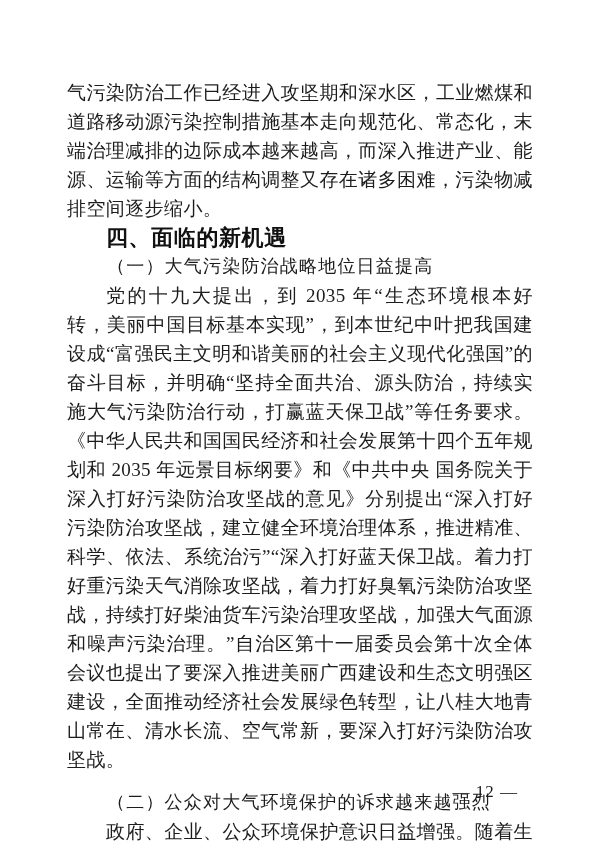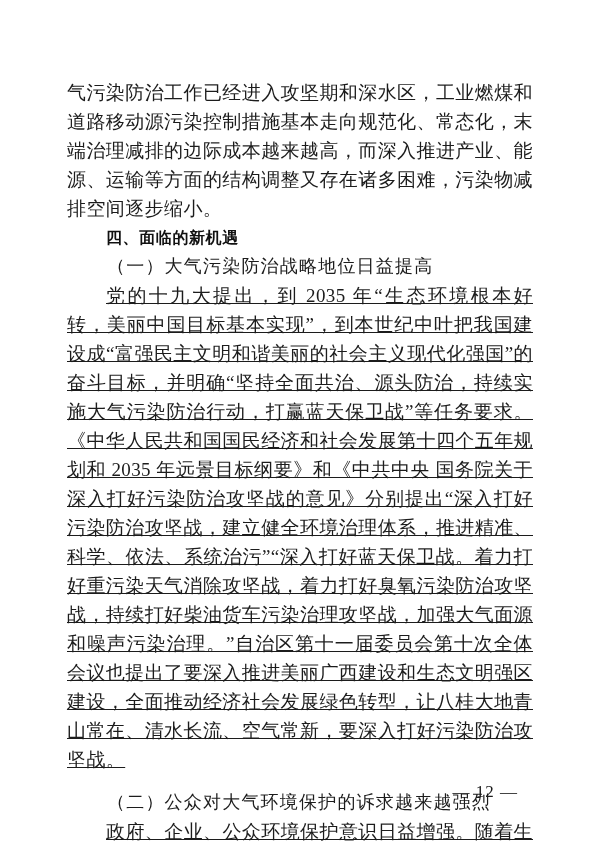--- a/index.html
+++ b/index.html
@@ -20,23 +20,23 @@
     width: 466px;
   }
   .body-para {
     font-size: 19px;
     line-height: 29px;
     letter-spacing: 0.4px;
     text-align: justify;
     font-family: "Liberation Serif", "DejaVu Serif", serif;
     color: #1c1c1c;
   }
-  .body-para.indent { text-indent: 39px; text-decoration: underline; }
+  .body-para.indent { text-indent: 39px; }
   .heading-1 {
-    font-size: 16px;
+    font-size: 22px;
     line-height: 29px;
     font-weight: 700;
     font-family: "Liberation Sans", "DejaVu Sans", sans-serif;
     text-indent: 39px;
     letter-spacing: 0.6px;
     color: #111111;
   }
   .heading-2 {
     font-size: 18px;
     line-height: 29px;

